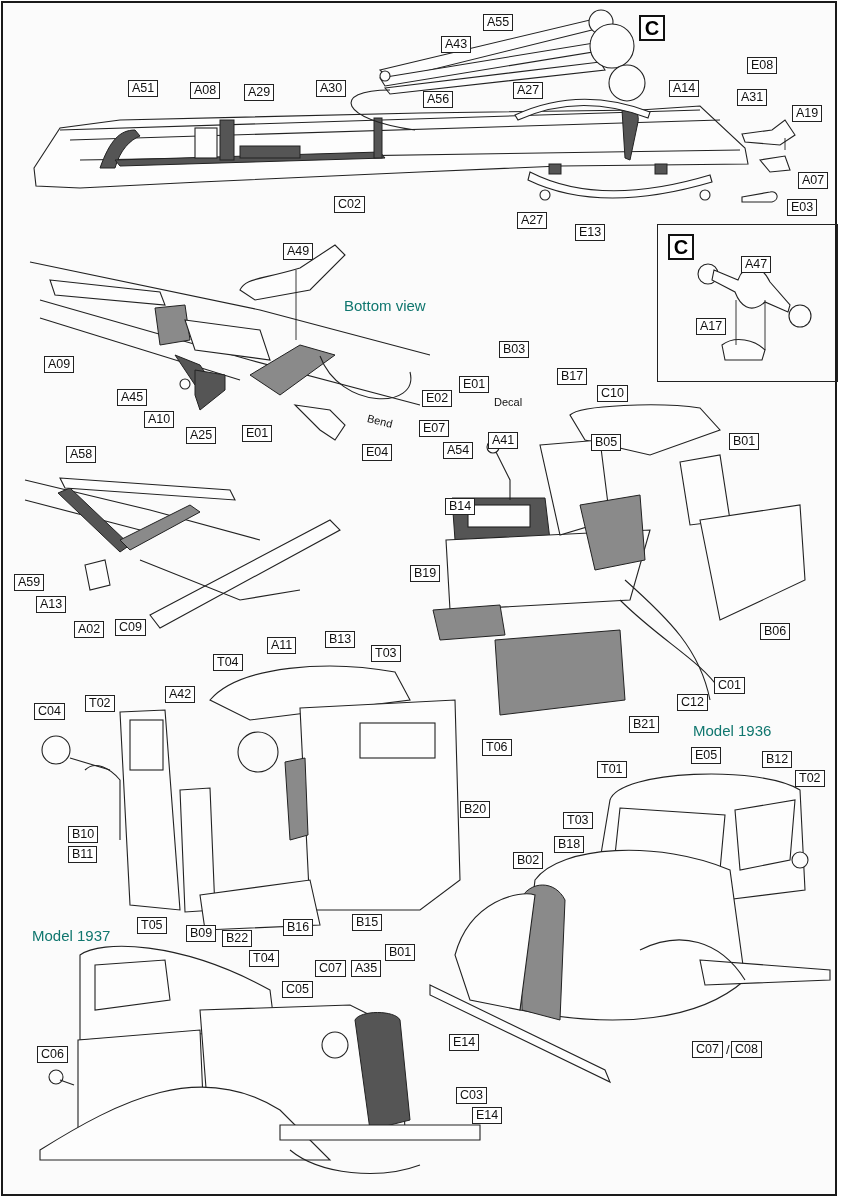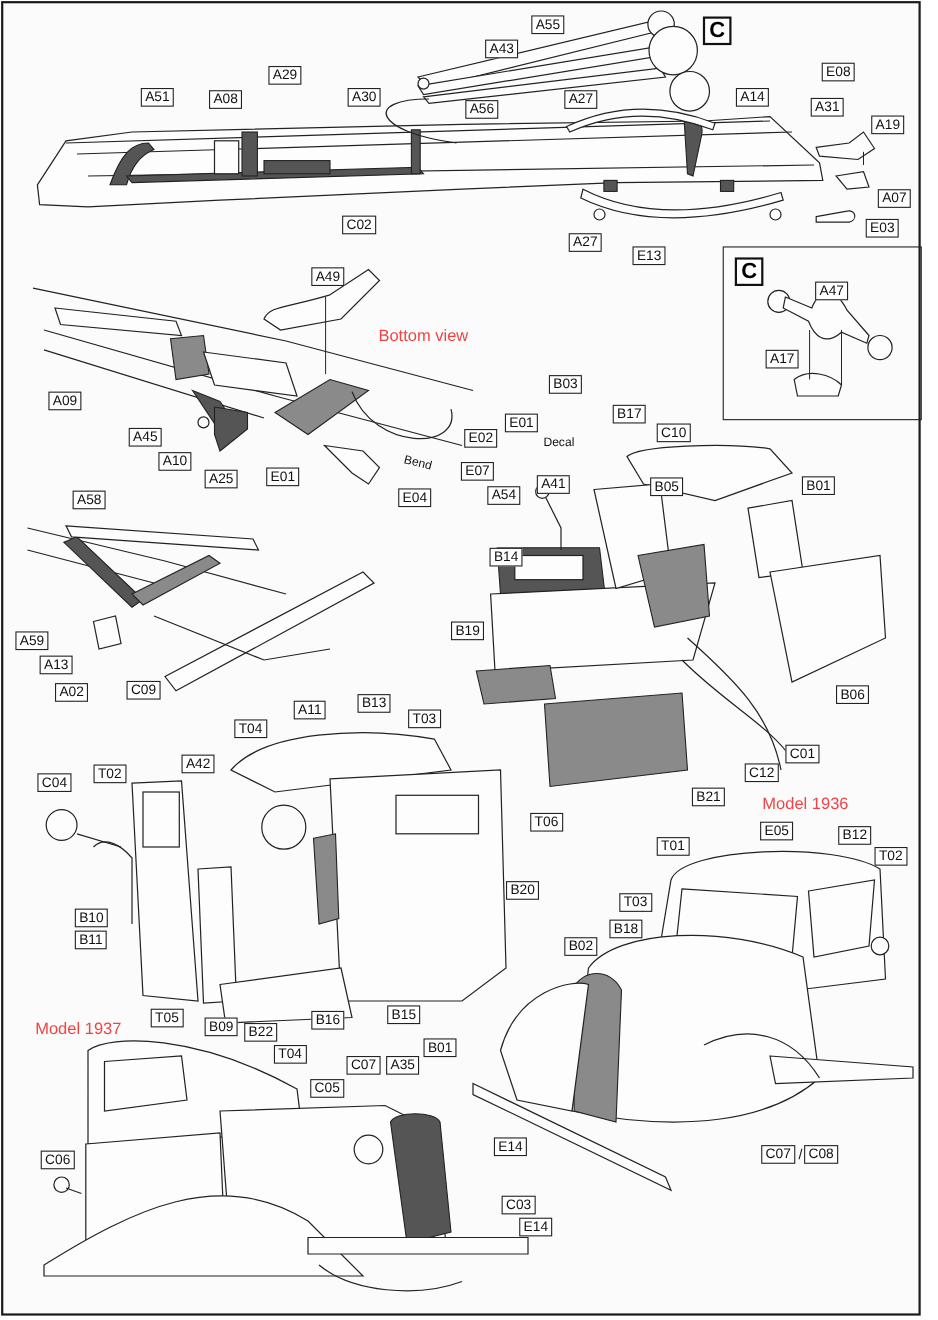--- a/index.html
+++ b/index.html
@@ -1,20 +1,20 @@
 <!DOCTYPE html>
 <html><head>
 <meta charset="utf-8">
 <style>
   html,body{margin:0;padding:0;background:#ffffff;}
   body{width:853px;height:1200px;position:relative;overflow:hidden;font-family:"Liberation Sans",sans-serif;}
   #sheet{position:absolute;left:1px;top:1px;width:836px;height:1195px;border:2px solid #1a1a1a;background:#fbfbfb;box-sizing:border-box;}
   #art{position:absolute;left:0;top:0;width:853px;height:1200px;}
   .lbl{position:absolute;border:1px solid #222;background:#fff;font-size:12.5px;line-height:15px;padding:0 3px;color:#111;white-space:nowrap;}
-  .cap{position:absolute;font-size:15px;color:#ef4444;white-space:nowrap;}
+  .cap{position:absolute;font-size:15px;color:#0f766e;white-space:nowrap;}
   .note{position:absolute;font-size:11px;color:#111;white-space:nowrap;}
   .bigC{position:absolute;border:2px solid #111;background:#fff;font-size:20px;font-weight:bold;line-height:22px;width:22px;text-align:center;}
   #inset{position:absolute;left:657px;top:224px;width:181px;height:158px;border:1.5px solid #222;box-sizing:border-box;}
   svg .o{fill:none;stroke:#222;stroke-width:1.1;}
   svg .f{fill:#fdfdfd;stroke:#222;stroke-width:1.1;}
   svg .d{fill:#555;stroke:#222;stroke-width:1;}
   svg .g{fill:#8a8a8a;stroke:#222;stroke-width:1;}
   svg .ld{stroke:#222;stroke-width:0.9;fill:none;}
 </style>
 </head>
@@ -156,24 +156,24 @@
     <path class="o" d="M290,1150 C320,1175 380,1180 420,1165"></path>
     <circle class="f" cx="56" cy="1077" r="7"></circle>
     <path class="o" d="M60,1080 L74,1085"></path>
   </g>
 </svg>
 
 <div class="lbl" style="left:441px;top:23px;margin-top:13px;">A43</div>
 <div class="lbl" style="left:483px;top:14px;">A55</div>
 <div class="lbl" style="left:423px;top:91px;">A56</div>
 <div class="lbl" style="left:316px;top:80px;">A30</div>
-<div class="lbl" style="left:244px;top:60px;">A29</div>
+<div class="lbl" style="left:244px;top:84px;">A29</div>
 <div class="lbl" style="left:190px;top:82px;">A08</div>
 <div class="lbl" style="left:128px;top:80px;">A51</div>
-<div class="lbl" style="left:311px;top:196px;">C02</div>
+<div class="lbl" style="left:334px;top:196px;">C02</div>
 <div class="lbl" style="left:513px;top:82px;">A27</div>
 <div class="lbl" style="left:669px;top:80px;">A14</div>
 <div class="lbl" style="left:723px;top:57px;margin-left:24px;">E08</div>
 <div class="lbl" style="left:737px;top:89px;">A31</div>
 <div class="lbl" style="left:792px;top:105px;">A19</div>
 <div class="lbl" style="left:798px;top:172px;">A07</div>
 <div class="lbl" style="left:787px;top:199px;">E03</div>
 <div class="lbl" style="left:517px;top:212px;">A27</div>
 <div class="lbl" style="left:575px;top:224px;text-align:right;">E13</div>
 <div class="bigC" style="left:639px;top:15px;">C</div>
@@ -192,21 +192,21 @@
 <div class="lbl" style="left:242px;top:425px;">E01</div>
 <div class="lbl" style="left:362px;top:444px;">E04</div>
 <div class="lbl" style="left:419px;top:420px;">E07</div>
 <div class="lbl" style="left:422px;top:390px;">E02</div>
 <div class="lbl" style="left:459px;top:376px;">E01</div>
 <div class="note" style="left:367px;top:415px;transform:rotate(14deg);">Bend</div>
 
 <div class="lbl" style="left:66px;top:446px;">A58</div>
 <div class="lbl" style="left:14px;top:574px;">A59</div>
 <div class="lbl" style="left:36px;top:596px;">A13</div>
-<div class="lbl" style="left:50px;top:621px;">A02</div>
+<div class="lbl" style="left:74px;top:621px;">A02</div>
 <div class="lbl" style="left:115px;top:619px;">C09</div>
 
 <div class="note" style="left:494px;top:396px;">Decal</div>
 <div class="lbl" style="left:499px;top:341px;">B03</div>
 <div class="lbl" style="left:557px;top:368px;">B17</div>
 <div class="lbl" style="left:597px;top:385px;">C10</div>
 <div class="lbl" style="left:443px;top:442px;">A54</div>
 <div class="lbl" style="left:488px;top:432px;">A41</div>
 <div class="lbl" style="left:591px;top:434px;">B05</div>
 <div class="lbl" style="left:729px;top:433px;">B01</div>

